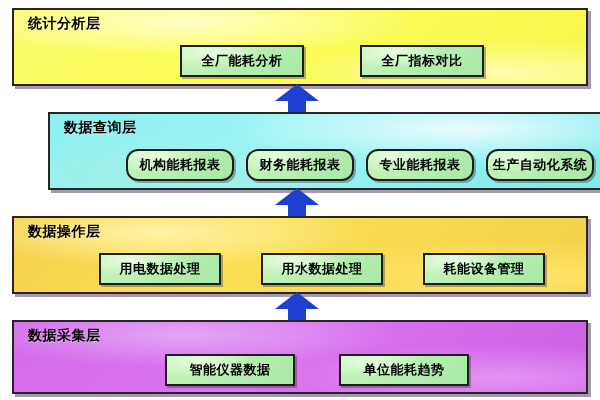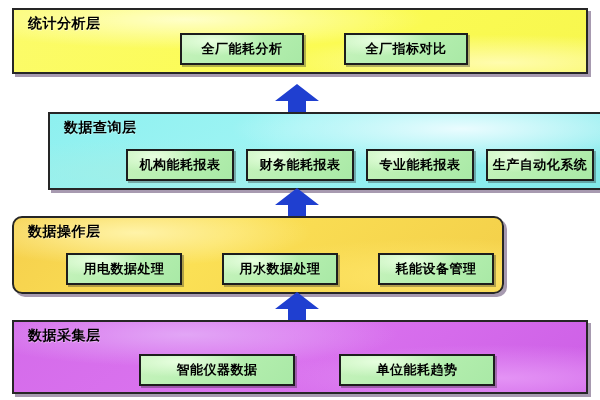--- a/index.html
+++ b/index.html
@@ -22,41 +22,40 @@
   }
 
   
   .layer {
     position: absolute;
     box-sizing: border-box;
     border: 2px solid #262626;
     box-shadow: 3px 3px 0 rgba(60,30,80,0.45);
   }
   .layer-1 {
-    left: 12px; top: 8px; width: 576px; height: 66px;
+    left: 12px; top: 8px; width: 576px; height: 78px;
     background:
       radial-gradient(ellipse 70% 80% at 30% 15%, #ffffc9 0%, rgba(255,255,160,0.0) 60%),
       radial-gradient(ellipse 60% 70% at 85% 85%, #fffcae 0%, rgba(255,252,174,0.0) 65%),
       linear-gradient(135deg, #fbfb6b 0%, #fcfc55 45%, #f7f74e 100%);
   }
   .layer-2 {
     left: 12px; top: 112px; width: 576px; height: 78px;
     background:
       radial-gradient(ellipse 65% 80% at 72% 20%, #eafcff 0%, rgba(234,252,255,0.0) 62%),
       radial-gradient(ellipse 55% 65% at 18% 80%, #9fefe8 0%, rgba(159,239,232,0.0) 70%),
       linear-gradient(145deg, #8ef0ef 0%, #9ef4f4 40%, #7fe9ea 100%);
     margin-left: 36px;
   }
   .layer-3 {
-    left: 12px; top: 216px; width: 492px; height: 78px;
+    left: 12px; top: 216px; width: 576px; height: 78px;
     background:
       radial-gradient(ellipse 60% 75% at 25% 20%, #fff3a8 0%, rgba(255,243,168,0.0) 60%),
       radial-gradient(ellipse 65% 75% at 88% 78%, #ffe66a 0%, rgba(255,230,106,0.0) 68%),
       linear-gradient(135deg, #f5cf4c 0%, #fbe055 40%, #f3cf49 100%);
-    border-radius: 10px;
   }
   .layer-4 {
     left: 12px; top: 320px; width: 576px; height: 74px;
     background:
       radial-gradient(ellipse 60% 75% at 30% 18%, #e2a6f6 0%, rgba(226,166,246,0.0) 62%),
       radial-gradient(ellipse 60% 70% at 85% 80%, #e493f5 0%, rgba(228,147,245,0.0) 68%),
       linear-gradient(140deg, #d46bea 0%, #db74ef 45%, #cd5fe6 100%);
     text-align: right;
   }
 
@@ -97,30 +96,30 @@
     justify-content: center;
     font-size: 13px;
     font-weight: bold;
     color: #000000;
     white-space: nowrap;
     letter-spacing: 0.5px;
   }
 
   
   .layer-1 .node-row { gap: 40px; padding-left: 56px; }
-  .layer-1 .node { width: 124px; }
+  .layer-1 .node { width: 124px; margin-left: 16px; }
 
   .layer-2 .node-row { gap: 12px; padding-left: 56px; }
-  .layer-2 .node { width: 108px; }
+  .layer-2 .node { width: 108px; border-radius: 12px; }
 
   .layer-3 .node-row { gap: 40px; padding-left: 52px; margin-top: 38px; }
   .layer-3 .node { width: 122px; }
 
   .layer-4 .node-row { gap: 44px; padding-left: 42px; bottom: 6px; }
-  .layer-4 .node { width: 156px; }
+  .layer-4 .node { width: 130px; }
 
   
   .arrow {
     position: absolute;
     left: 272px;
     width: 50px;
     height: 28px;
   }
   .arrow-1 { top: 84px; }
   .arrow-2 { top: 188px; }

